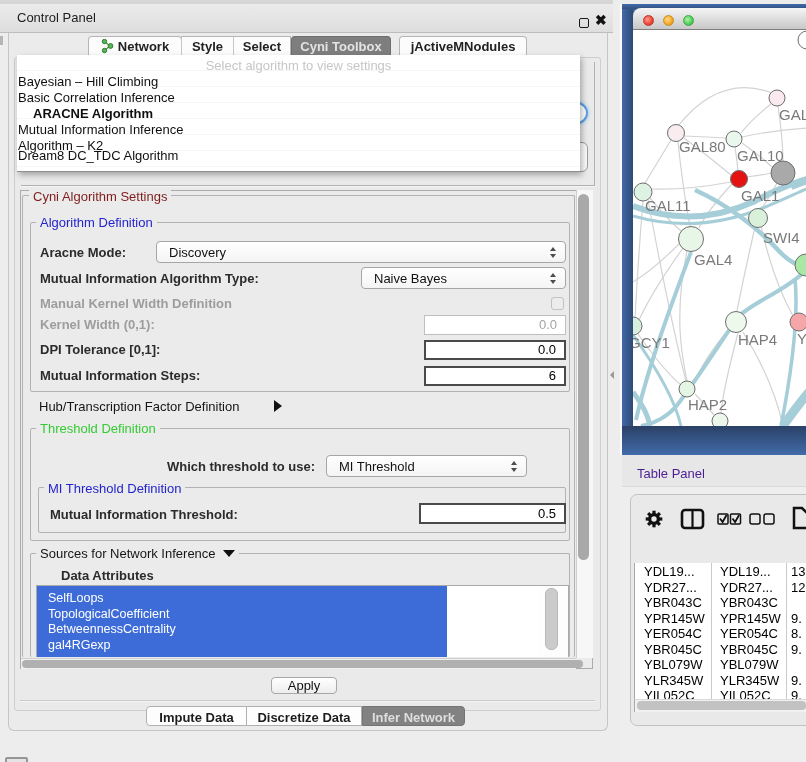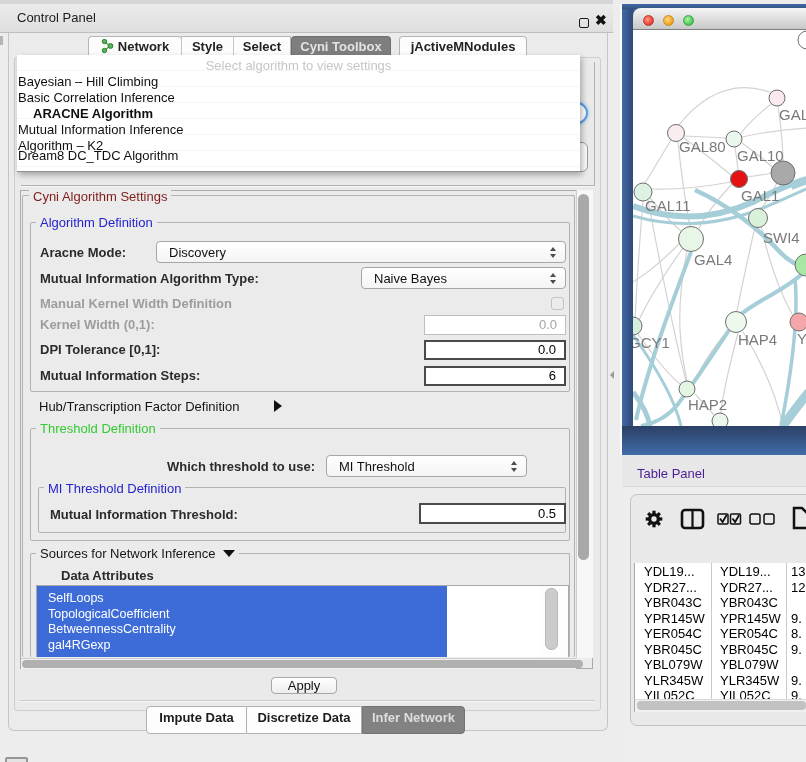--- a/index.html
+++ b/index.html
@@ -15,21 +15,21 @@
 .arrows:before{content:"";position:absolute;left:1px;top:1px;border-left:3.5px solid transparent;
   border-right:3.5px solid transparent;border-bottom:4.5px solid #4c4c4c;}
 .arrows:after{content:"";position:absolute;left:1px;bottom:1px;border-left:3.5px solid transparent;
   border-right:3.5px solid transparent;border-top:4.5px solid #4c4c4c;}
 .fld{position:absolute;background:#fff;box-sizing:border-box;text-align:right;}
 .grp{position:absolute;border:1px solid #b2b2b2;border-radius:2px;box-sizing:border-box;}
 .gttl{position:absolute;background:#ebebeb;padding:0 4px;white-space:nowrap;}
 .toptab{position:absolute;top:36px;height:21px;background:#fcfcfc;border:1px solid #b5b5b5;
   border-bottom:none;border-radius:4px 4px 0 0;box-sizing:border-box;text-align:center;
   font-weight:bold;color:#222;line-height:20px;}
-.bottab{position:absolute;top:706px;height:28px;background:#fdfdfd;border:1px solid #b0b0b0;
+.bottab{position:absolute;top:706px;height:20px;background:#fdfdfd;border:1px solid #b0b0b0;
   border-radius:4px;box-sizing:border-box;text-align:center;font-weight:bold;color:#1c1c1c;line-height:22px;}
 .popitem{position:absolute;left:18px;white-space:nowrap;color:#0f0f0f;}
 .cell{position:absolute;box-sizing:border-box;border:1px solid #9b9b9b;text-align:center;
   line-height:26px;color:#0c4a6e;margin-top:45px;}
 .trow{position:absolute;white-space:nowrap;color:#000000;}
 </style>
 </head>
 <body>
 
 <div class="abs" style="left:0;top:0;width:613px;height:4px;background:#d6d6d6;"></div>

